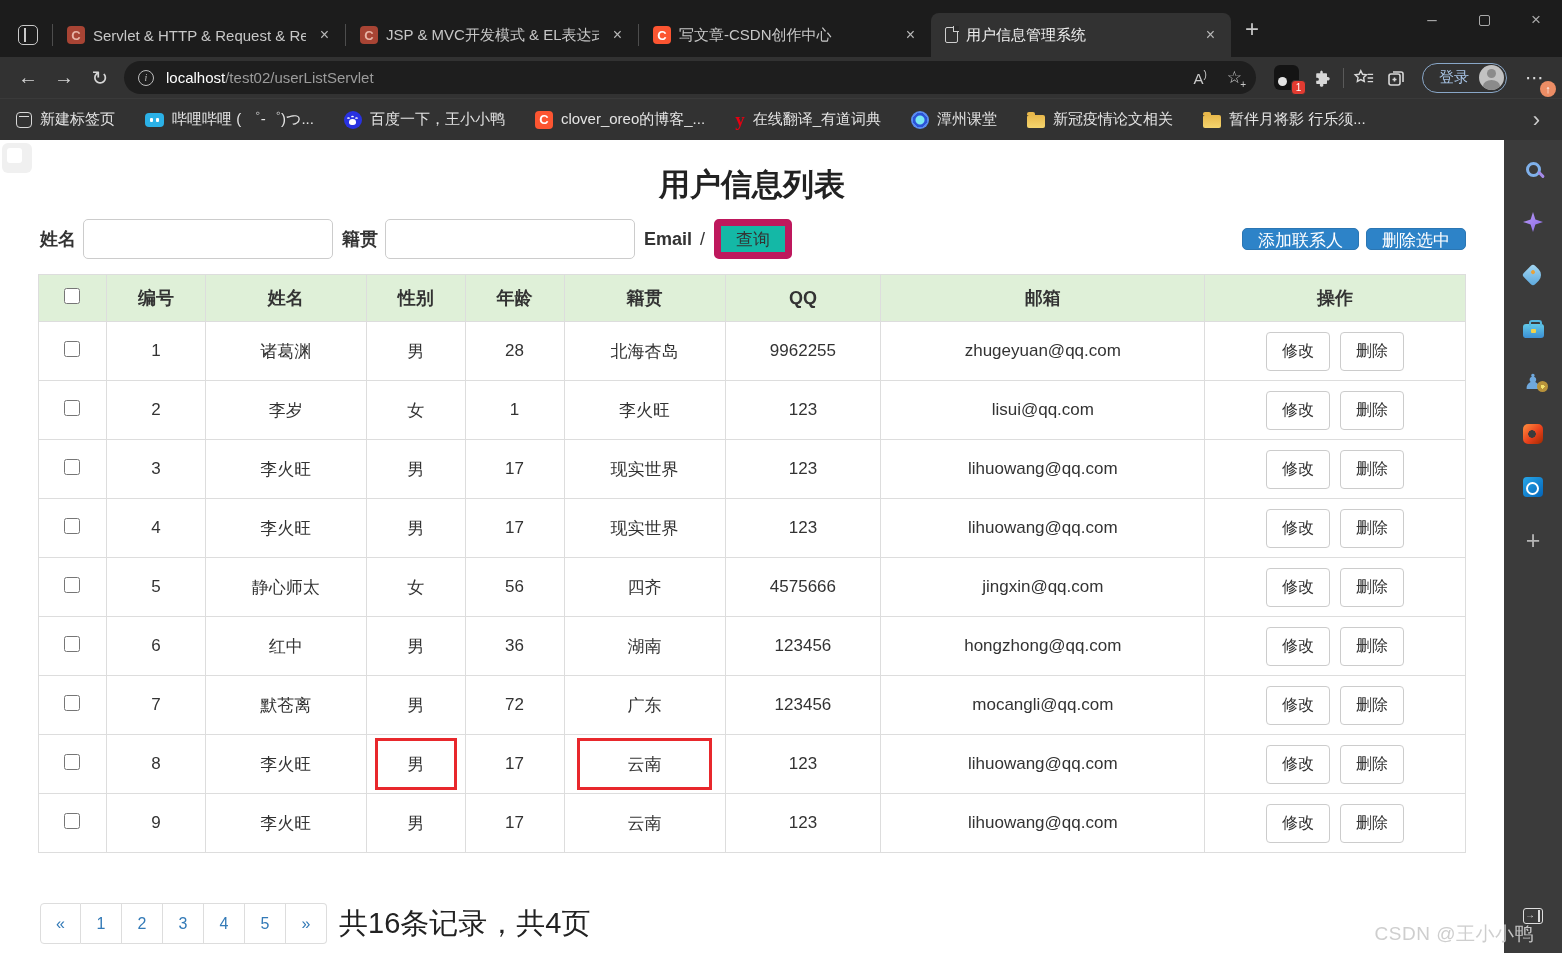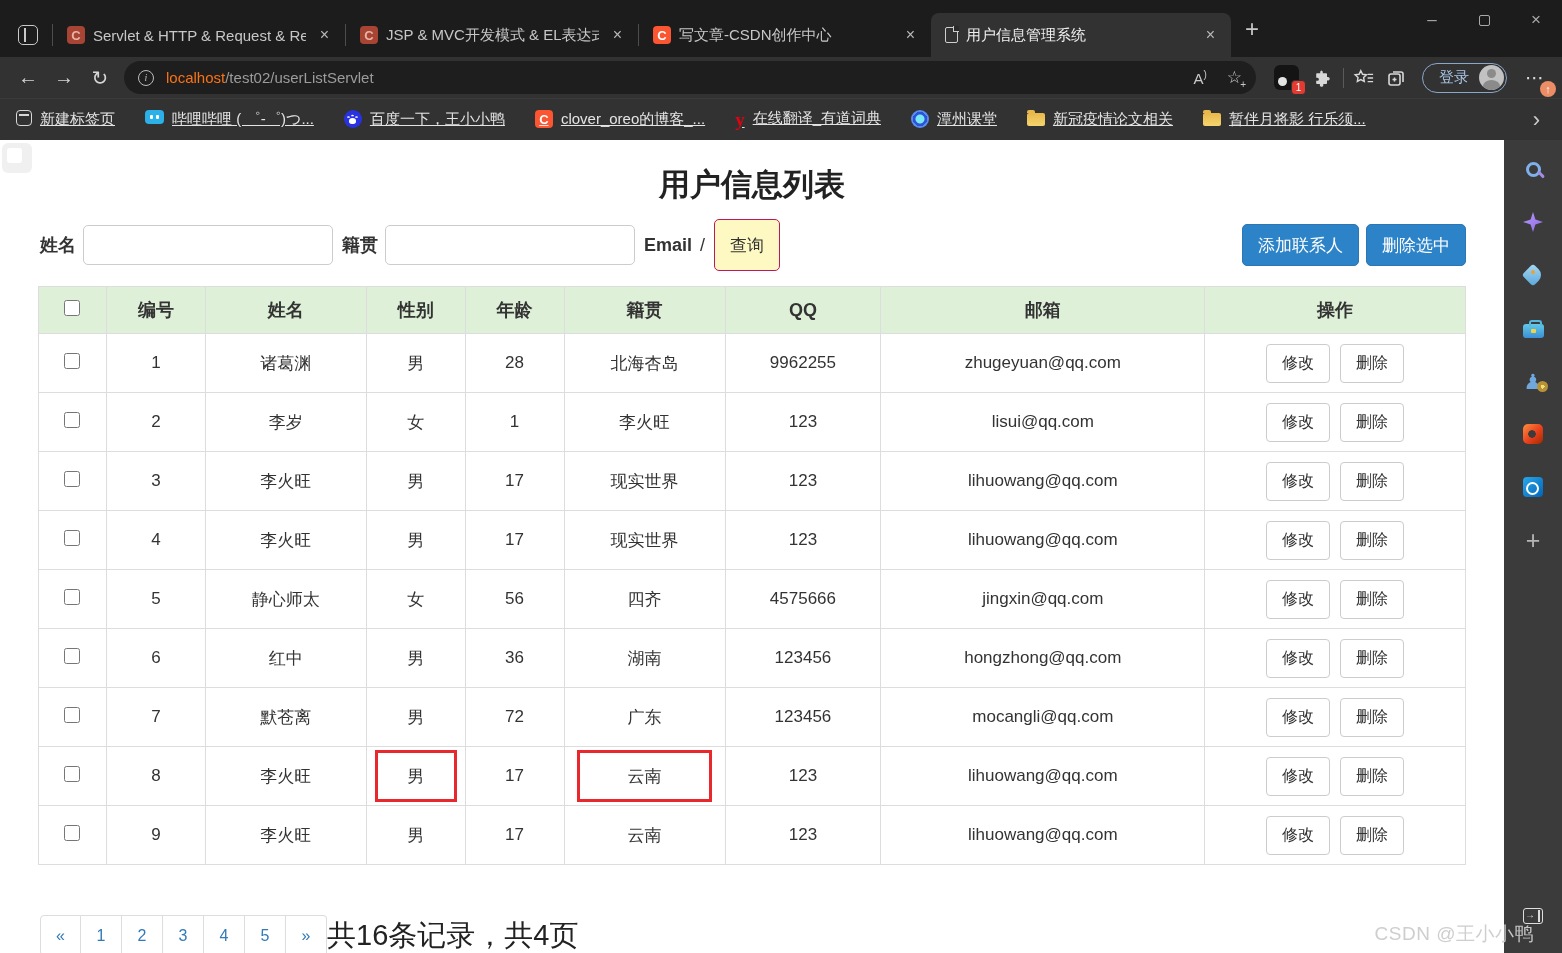--- a/index.html
+++ b/index.html
@@ -26,21 +26,21 @@
   .win-controls { margin-left:auto; display:flex; align-self:flex-start; }
   .win-btn { width:52px; height:40px; display:flex; align-items:center; justify-content:center; color:#a9a9a9; font-size:17px; }
   .win-max { }
   .win-max i { width:11px; height:11px; border:1.3px solid #a9a9a9; border-radius:2px; display:block; }
 
   .toolbar { height:41px; background:#323232; display:flex; align-items:center; padding:0 10px; }
   .nav-btn { width:36px; height:34px; display:flex; align-items:center; justify-content:center; color:#d6d6d6; font-size:20px; border-radius:6px; }
   .addr { flex:1; height:33px; background:#1e1e1e; border-radius:17px; display:flex; align-items:center; margin:0 10px 0 6px; padding:0 14px; min-width:0; }
   .info-ic { width:16px; height:16px; border:1.3px solid #bdbdbd; border-radius:50%; color:#bdbdbd; font-size:10px; font-style:italic; display:flex; align-items:center; justify-content:center; margin-right:12px; flex:none; font-family:"Liberation Serif",serif; }
   .url { font-size:15px; white-space:nowrap; overflow:hidden; }
-  .url .host { color:#f97316; }
+  .url .host { color:#ffffff; }
   .url .path { color:#9c9c9c; }
   .addr-right { margin-left:auto; display:flex; align-items:center; gap:20px; color:#c9c9c9; }
   .readaloud { font-size:15px; }
   .readaloud i { font-style:normal; font-size:10px; vertical-align:super; }
   .star-ic { font-size:17px; position:relative; }
   .star-ic i { position:absolute; font-style:normal; font-size:10px; right:-4px; bottom:-2px; }
   .ext-app { width:25px; height:25px; background:#141414; border-radius:6px; position:relative; margin:0 8px; flex:none; }
   .ext-app::before { content:""; position:absolute; left:4px; bottom:4px; width:9px; height:9px; border-radius:50%; background:#e4e4e4; }
   .ext-badge { position:absolute; right:-7px; bottom:-5px; width:15px; height:15px; background:#e23b31; border:1.5px solid #323232; border-radius:4px; color:#fff; font-size:10px; display:flex; align-items:center; justify-content:center; }
   .icon-btn { width:32px; height:32px; display:flex; align-items:center; justify-content:center; flex:none; }
@@ -48,21 +48,21 @@
   .login-pill { height:30px; border:1px solid #89a7c8; border-radius:16px; display:flex; align-items:center; padding:2px 2px 2px 16px; gap:10px; margin:0 10px; }
   .login-pill .lg-txt { color:#a9c6e8; font-size:15px; }
   .avatar { width:25px; height:25px; border-radius:50%; background:#c2c2c2; position:relative; overflow:hidden; }
   .avatar::before { content:""; position:absolute; top:4px; left:8px; width:9px; height:9px; border-radius:50%; background:#8b8b8b; }
   .avatar::after { content:""; position:absolute; top:15px; left:4px; width:17px; height:12px; border-radius:50% 50% 0 0; background:#8b8b8b; }
   .more-btn { position:relative; color:#d8d8d8; font-size:19px; padding:0 8px; }
   .more-badge { position:absolute; right:-4px; bottom:-8px; width:16px; height:16px; border-radius:50%; background:#ec8d65; color:#fff; font-size:11px; display:flex; align-items:center; justify-content:center; }
 
   .bookmarks { height:42px; background:#323232; display:flex; align-items:center; padding:0 16px; border-top:1px solid #3a3a3a; }
   .bm-list { display:flex; align-items:center; gap:30px; }
-  .bm-item { display:flex; align-items:flex-start; gap:8px; color:#e4e4e4; font-size:15px; white-space:nowrap;text-decoration:underline; }
+  .bm-item { display:flex; align-items:center; gap:8px; color:#e4e4e4; font-size:15px; white-space:nowrap; }
   .bm-ic { flex:none; display:flex; align-items:center; justify-content:center; }
   .bm-newtab { width:16px; height:16px; border:1.6px solid #d8d8d8; border-radius:4px; position:relative; }
   .bm-newtab::after { content:""; position:absolute; left:2px; right:2px; top:3px; height:1.6px; background:#d8d8d8; }
   .bm-bilibili { width:19px; height:14px; background:#2bb1e7; border-radius:4px; position:relative; }
   .bm-bilibili::after { content:""; position:absolute; left:5px; top:5px; width:2.5px; height:4px; background:#fff; border-radius:1px; box-shadow:6px 0 0 #fff; }
   .bm-baidu { width:18px; height:18px; border-radius:50%; background:#2932e1; position:relative; }
   .bm-baidu::after { content:""; position:absolute; left:5.5px; top:8px; width:7px; height:6px; background:#fff; border-radius:50% 50% 40% 40%; box-shadow:-4px -4px 0 -2.2px #fff, 0 -5.5px 0 -2.2px #fff, 4px -4px 0 -2.2px #fff; }
   .bm-csdn { width:18px; height:18px; background:#fc5531; border-radius:4px; color:#fff; font-weight:bold; font-size:13px; }
   .bm-csdn::before { content:"C"; }
   .bm-youdao { color:#e60012; font-weight:bold; font-size:19px; font-family:"Liberation Serif",serif; }
@@ -78,39 +78,39 @@
   .float-box { position:absolute; left:2px; top:3px; width:30px; height:30px; background:#f0f0f0; border-radius:6px; }
   .float-box::after { content:""; position:absolute; left:5px; top:5px; width:15px; height:15px; background:#fff; border-radius:3px; }
 
   .page-title { text-align:center; margin-top:24px; font-size:31px; font-weight:600; color:#222; }
 
   .filter-bar { display:flex; align-items:center; margin:13px 38px 0 40px; }
   .f-label { font-size:18px; font-weight:bold; color:#333; margin-right:7px; white-space:nowrap; }
   .txt { width:250px; height:40px; border:1px solid #ccc; border-radius:5px; padding:0 12px; font-size:16px; color:#333; margin-right:9px; outline:none; }
   .txt::placeholder { color:#a9a9a9; }
   .slash { font-size:18px; color:#333; margin:0 9px 0 1px; }
-  .btn-plain { height:52px; padding:0 15px; background:#fef9c3; border:1px solid #be185d; border-radius:5px; font-size:17px; color:#333; }
+  .btn-plain { height:40px; padding:0 15px; background:#14b8a6; border:7px solid #be185d; border-radius:5px; font-size:17px; color:#333; }
   .fb-spacer { flex:1; }
-  .btn-primary { height:42px; padding:0 15px; background:var(--primary,#2d83c8); border:1px solid #2b76b3; border-radius:5px; color:#fff; font-size:17px; margin-left:7px; }
+  .btn-primary { height:22px; padding:0 15px; background:var(--primary,#2d83c8); border:1px solid #2b76b3; border-radius:5px; color:#fff; font-size:17px; margin-left:7px; }
 
   table.users { width:1428px; margin:15px 38px 0 38px; border-collapse:collapse; text-align:center; color:#333; }
   .users th, .users td { border:1px solid #ddd; }
   .users th { background:var(--thbg,#dff0d8); height:47px; font-size:18px; font-weight:bold; }
   .users td { height:59px; font-size:17px; }
   .users input[type=checkbox] { width:16px; height:16px; }
   .op-btn { padding:8px 15px; background:#fff; border:1px solid #ccc; border-radius:4px; font-size:16px; color:#333; margin:0 5px; }
   .rbox { display:inline-flex; align-items:center; justify-content:center; width:82px; height:52px; border:3px solid var(--hlred,#e8282c); }
   .rbox-wide { width:135px; }
 
   .pager-row { display:flex; align-items:center; margin:50px 38px 0 40px; }
   .pager { display:flex; }
   .pg { min-width:41px; height:41px; border:1px solid #ddd; border-left:none; display:flex; align-items:center; justify-content:center; color:var(--pgblue,#337ab7); font-size:16px; background:#fff; padding:0 6px; }
   .pg:first-child { border-left:1px solid #ddd; border-radius:4px 0 0 4px; }
   .pg:last-child { border-radius:0 4px 4px 0; }
-  .pg-summary { font-size:29px; color:#222; margin-left:0; }
+  .pg-summary { font-size:29px; color:#222; margin-left:12px; }
 
   
   .sidebar { width:58px; height:813px; background:#3b3b3b; display:flex; flex-direction:column; align-items:center; padding-top:16px; gap:27px; flex:none; }
   .sb-btn { width:26px; height:26px; display:flex; align-items:center; justify-content:center; flex:none; }
   .sb-ic { display:flex; align-items:center; justify-content:center; }
   .sb-search { width:15px; height:15px; border:3px solid #7fb0ea; border-radius:50%; position:relative; }
   .sb-search::after { content:""; position:absolute; width:8px; height:3.4px; background:#a58ae8; border-radius:2px; transform:rotate(45deg); right:-7px; bottom:-3px; }
   .sb-discover { width:20px; height:20px; background:linear-gradient(135deg,#b99af5,#8a6ae8); clip-path:polygon(50% 0,62% 38%,100% 50%,62% 62%,50% 100%,38% 62%,0 50%,38% 38%); position:relative; }
   .sb-discover::after { content:""; position:absolute; right:-2px; bottom:-2px; width:9px; height:9px; background:#e8b33a; clip-path:polygon(50% 0,62% 38%,100% 50%,62% 62%,50% 100%,38% 62%,0 50%,38% 38%); }
   .sb-shopping { width:16px; height:16px; background:linear-gradient(135deg,#a6d8f2,#5aa7dd); border-radius:3px 8px 3px 3px; transform:rotate(45deg); position:relative; }

